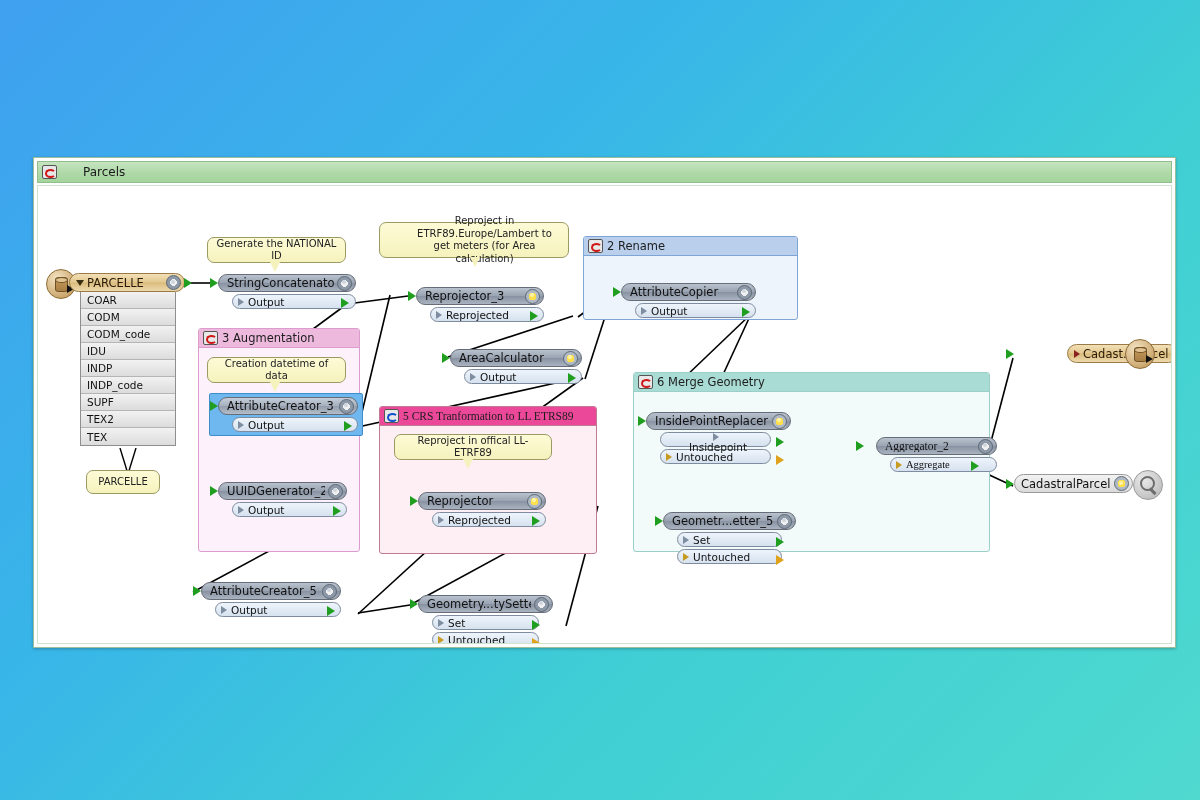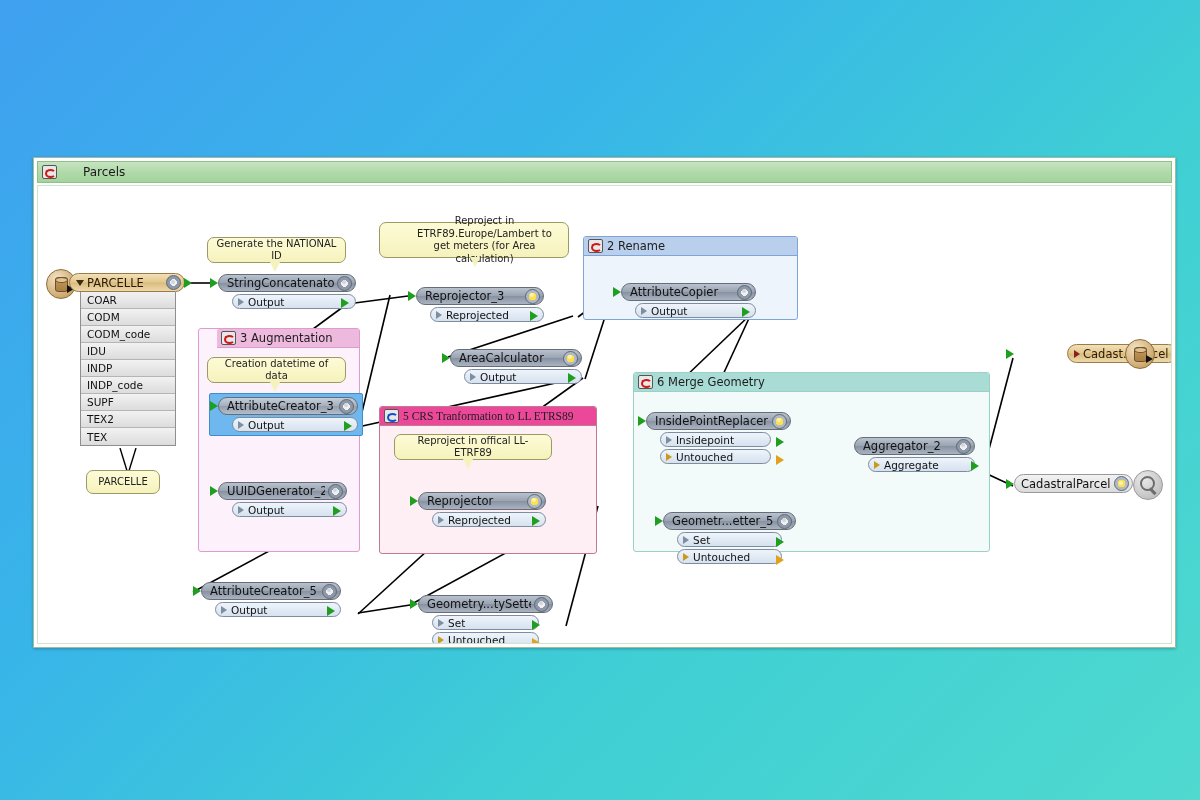--- a/index.html
+++ b/index.html
@@ -79,21 +79,21 @@
     display: flex; align-items: center;
     padding-left: 4px;
     font-size: 11.5px;
     box-sizing: border-box;
     border-radius: 2px 2px 0 0;
   }
 
   .grp-rename  { background: #eef4fc; border: 1px solid #7fa5d8; }
   .grp-rename  > .g-head { background: #b9cfec; color:#1d1d1d; border-bottom:1px solid #7fa5d8;}
   .grp-aug     { background: #fdf2fb; border: 1px solid #dd9ccf; }
-  .grp-aug     > .g-head { background: #edb9dd; color:#1d1d1d; border-bottom:1px solid #dd9ccf;margin-left:18px;}
+  .grp-aug     > .g-head { background: #edb9dd; color:#1d1d1d; border-bottom:1px solid #dd9ccf;}
   .grp-crs     { background: #fdeff4; border: 1px solid #c07b90; }
   .grp-crs     > .g-head { background: #ec4899; color:#1d1d1d; border-bottom:1px solid #c07b90;font-family:Liberation Serif, serif;}
   .grp-merge   { background: #f2fbfa; border: 1px solid #9ccfc8; }
   .grp-merge   > .g-head { background: #aadcd6; color:#1d1d1d; border-bottom:1px solid #9ccfc8;}
 
   
   .note {
     position: absolute;
     background: linear-gradient(to bottom,#fdfbd6,#f6f2bd);
     border: 1px solid #9a9a62;
@@ -508,21 +508,21 @@
           </div>
         </div>
         <div class="arrow-out" style="left:494px; top:330px;"></div>
 
         <div class="arrow-in" style="left:600px; top:230px;"></div>
         <div class="node" style="left:608px; top:226px; width:145px;">
           <div class="title">
             <span class="tname">InsidePointReplacer</span>
             <span class="gear lit"></span>
           </div>
-          <div class="port" style="width:111px;">
+          <div class="port" style="width:111px;flex-direction:column;">
             <span class="ptri"></span>
             <span>Insidepoint</span>
           </div>
           <div class="port yellowtri" style="width:111px;">
             <span class="ptri"></span>
             <span>Untouched</span>
           </div>
         </div>
         <div class="arrow-out" style="left:738px; top:251px;"></div>
         <div class="arrow-out yellow" style="left:738px; top:269px;"></div>
@@ -539,21 +539,21 @@
           </div>
           <div class="port yellowtri" style="width:105px;">
             <span class="ptri"></span>
             <span>Untouched</span>
           </div>
         </div>
         <div class="arrow-out" style="left:738px; top:351px;"></div>
         <div class="arrow-out yellow" style="left:738px; top:369px;"></div>
 
         <div class="arrow-in" style="left:818px; top:255px;"></div>
-        <div class="node" style="left:816px; top:251px; width:121px;">
+        <div class="node" style="left:838px; top:251px; width:121px;font-family:Liberation Serif, serif;">
           <div class="title">
             <span class="tname">Aggregator_2</span>
             <span class="gear"></span>
           </div>
           <div class="port yellowtri" style="width:107px;">
             <span class="ptri"></span>
             <span>Aggregate</span>
           </div>
         </div>
         <div class="arrow-out" style="left:933px; top:275px;"></div>

